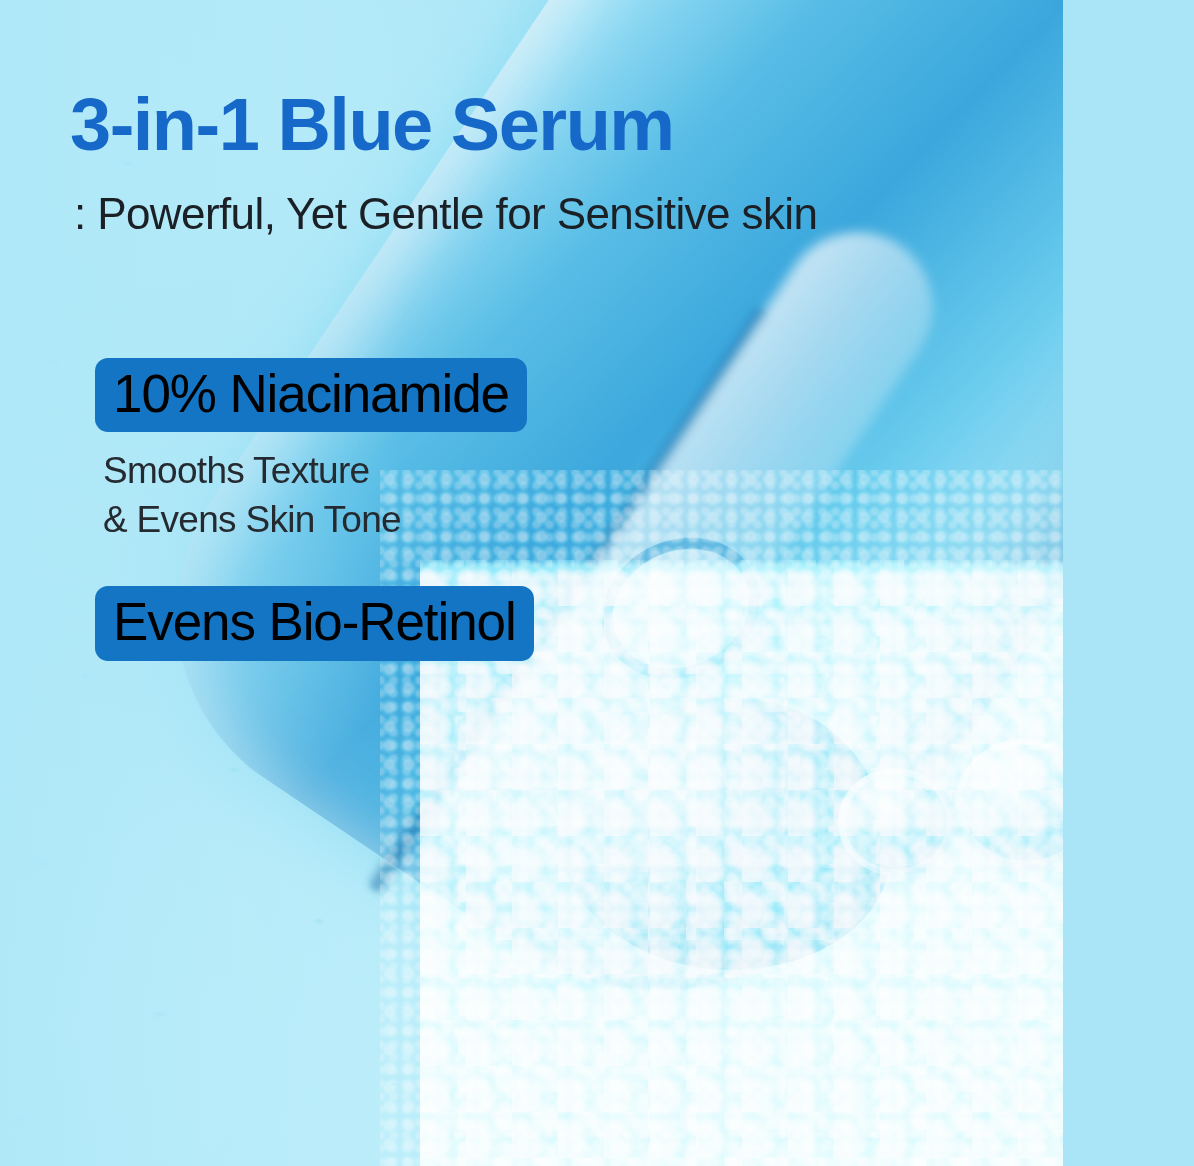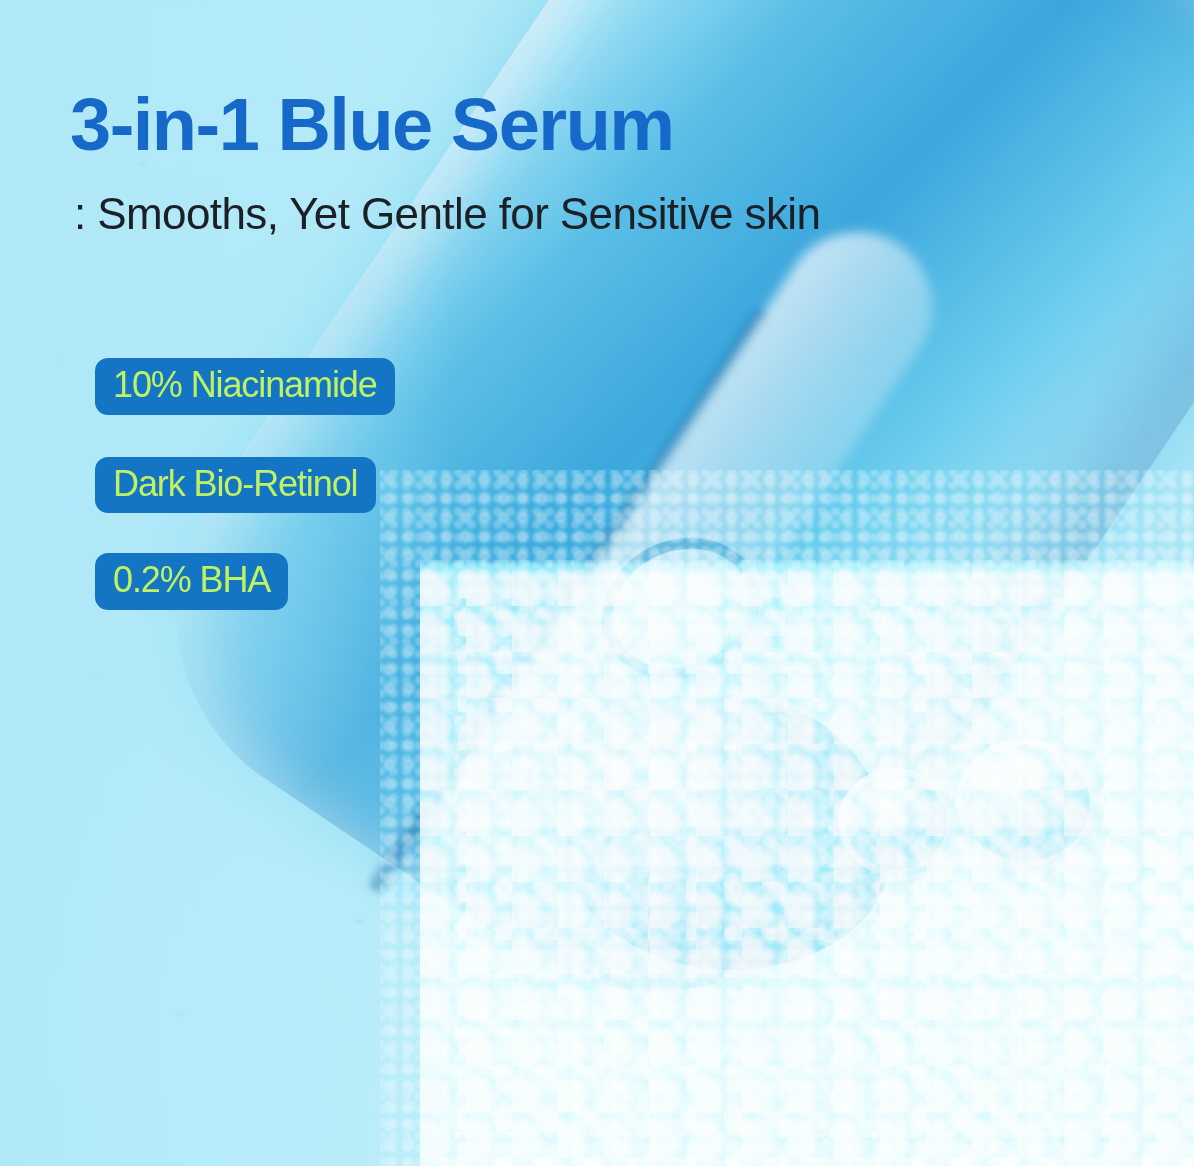--- a/index.html
+++ b/index.html
@@ -5,21 +5,21 @@
   html,body{margin:0;padding:0;}
   body{
     width:1194px;height:1166px;overflow:hidden;
     font-family:"Liberation Sans", sans-serif;
     background:#a9e5f6;
   }
 
   
   .poster{
     position:relative;
-    width:1194px;height:1166px;
+    width:1063px;height:1166px;
     overflow:hidden;
     background:#ace6f6;
   }
 
   
   .bg-base{
     position:absolute;inset:0;
     background:
       radial-gradient(circle at 14% 8%,  #b8ecf9 0%, rgba(184,236,249,0) 42%),
       radial-gradient(circle at 6% 88%,  #c3f0fb 0%, rgba(195,240,251,0) 46%),
@@ -196,24 +196,24 @@
   .features{
     position:absolute;left:95px;top:358px;
     width:470px;
   }
   .feature{margin-bottom:44px;}
   .feature:last-child{margin-bottom:0;}
 
   .badge{
     display:inline-block;
     background:#1375c3;
-    color:#bef264;
+    color:#000000;
     border-radius:13px;
     padding:9px 18px 11px 18px;
-    font-size:36px;line-height:1.02;
+    font-size:53px;line-height:1.02;
     font-weight:500;
     letter-spacing:-1.1px;
     white-space:nowrap;
   }
   .feature-desc{
     margin:14px 0 0 8px;
     font-size:37px;line-height:1.33;
     font-weight:400;
     letter-spacing:-.7px;
     color:#242a30;
@@ -239,31 +239,32 @@
   <div class="drop drop-a"></div>
   <div class="drop drop-b"></div>
   <div class="bubbles"></div>
   <div class="bubbles-fine"></div>
   <div class="bg-soften"></div>
 
   <div class="content">
 
     <h1 class="headline">3-in-1 Blue Serum</h1>
 
-    <p class="subhead">: Smooths, Yet Gentle for Sensitive skin</p>
+    <p class="subhead">: Powerful, Yet Gentle for Sensitive skin</p>
 
     <div class="features">
 
       <div class="feature feature-1">
         <span class="badge">10% Niacinamide</span>
+        <p class="feature-desc">Smooths Texture
+&amp; Evens Skin Tone</p>
       </div>
 
       <div class="feature feature-2">
-        <span class="badge">Dark Bio-Retinol</span>
+        <span class="badge">Evens Bio-Retinol</span>
       </div>
 
       <div class="feature feature-3">
-        <span class="badge">0.2% BHA</span>
       </div>
 
     </div>
   </div>
 </div>
 
 </body></html>

